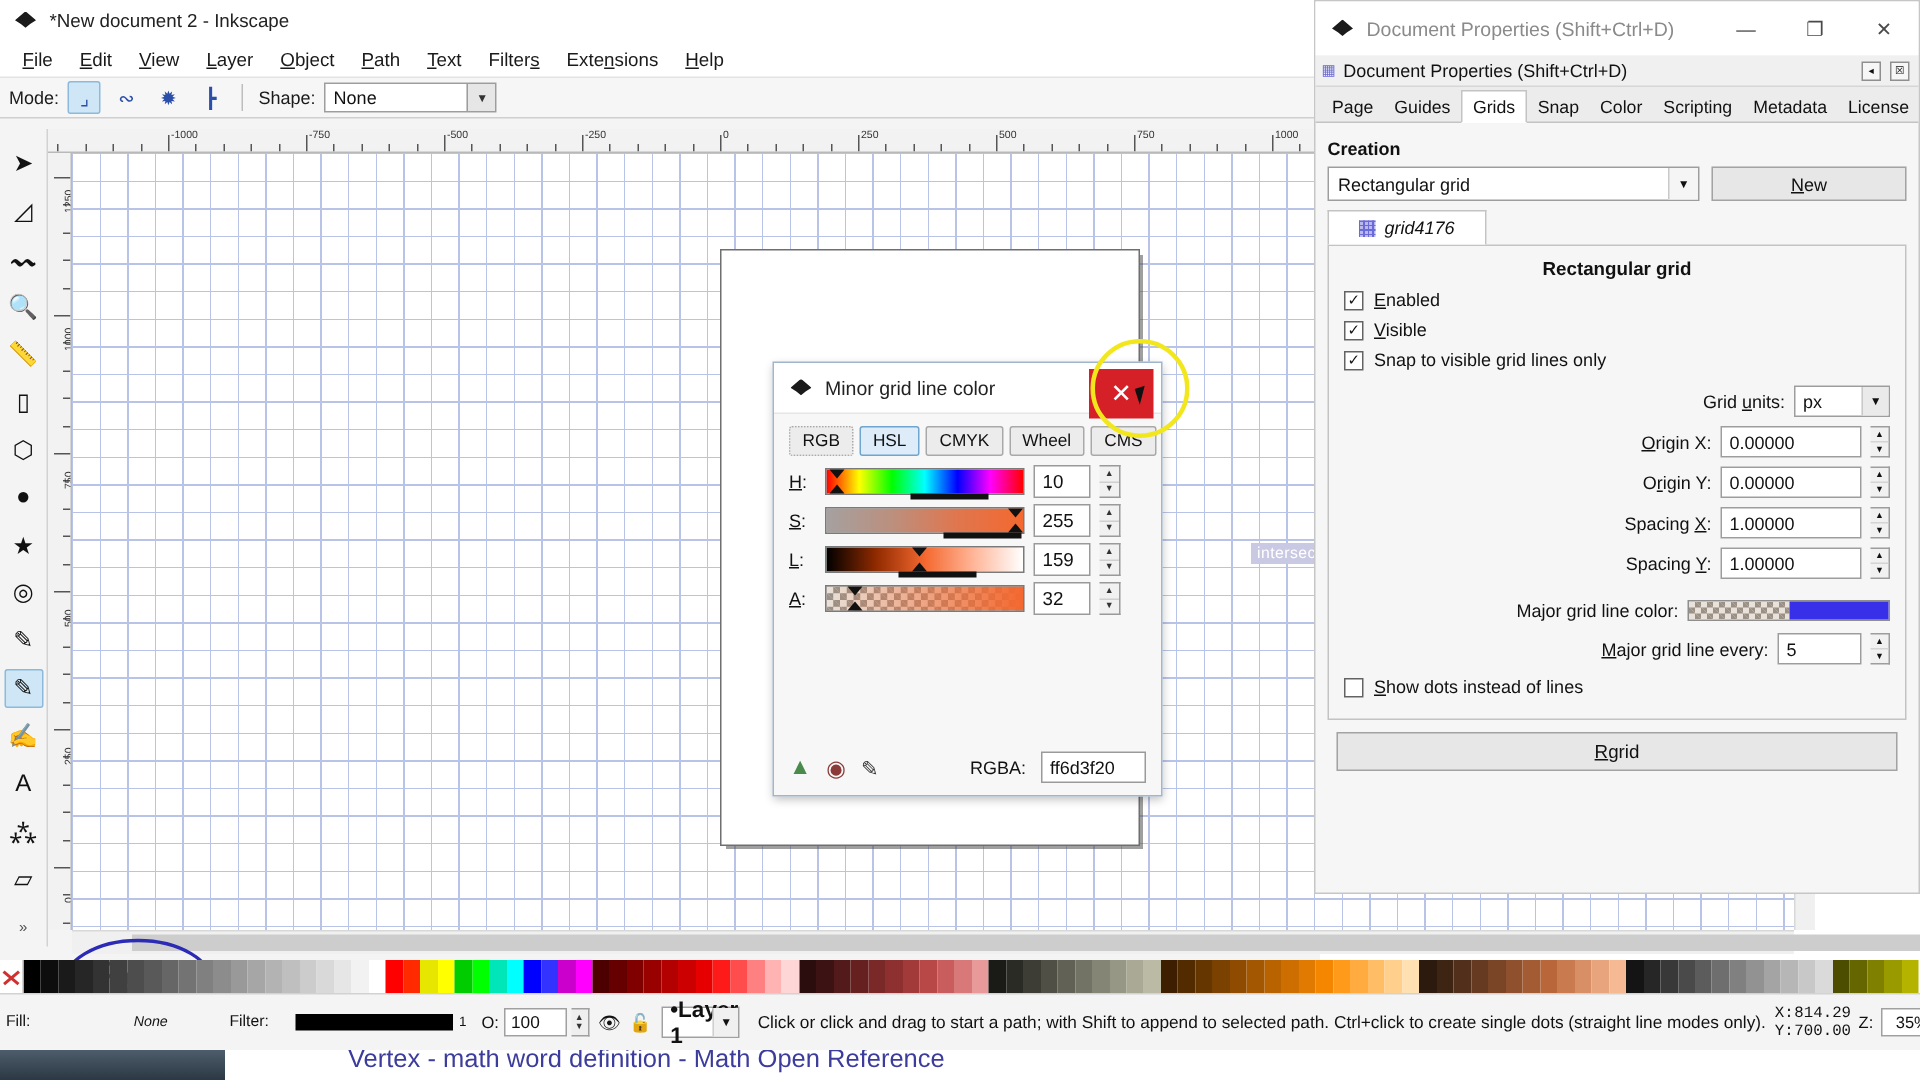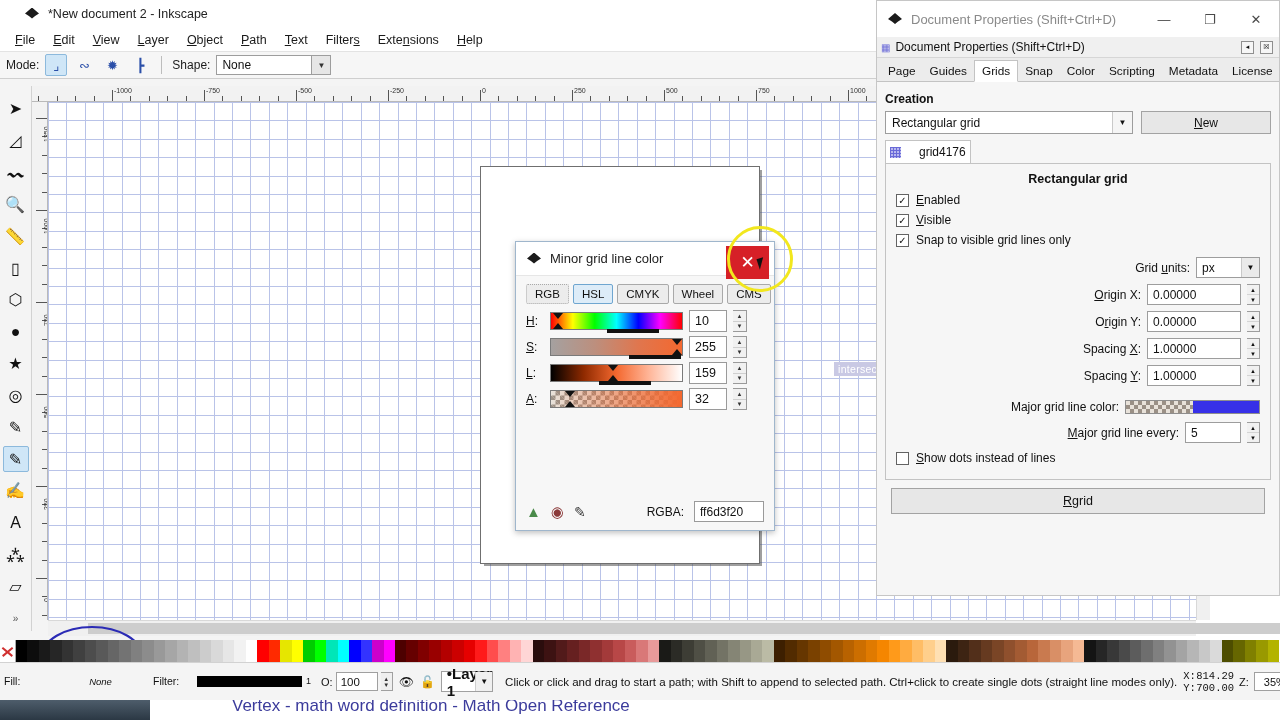--- a/index.html
+++ b/index.html
@@ -13,21 +13,21 @@
   }
 
   
   #inkscape-window{
     position:absolute; left:0; top:0; width:880px; height:720px;
     background:#f4f4f4;
   }
 
   .titlebar{
     height:28px; background:#ffffff; display:flex; align-items:center;
-    padding-left:24px; gap:8px; border-bottom:1px solid #ffffff;
+    padding-left:9px; gap:8px; border-bottom:1px solid #ffffff;
   }
   .titlebar .tl-text{ font-size:12.5px; color:#222; }
 
   .ink-logo{ width:16px;height:16px; position:relative; display:inline-block;}
   .ink-logo::before{
     content:""; position:absolute; left:1px; top:2px; width:14px; height:11px;
     background:#1b1b1b;
     clip-path: polygon(50% 0%, 100% 55%, 72% 78%, 50% 100%, 28% 78%, 0% 55%);
   }
 
@@ -277,22 +277,22 @@
     flex:1; height:23px; background:#fff; border:1px solid #9d9d9d; position:relative;
     display:flex; align-items:center; padding-left:6px; font-size:12px;
   }
   .dd .arrow{ position:absolute;right:0;top:0;bottom:0;width:20px;background:#f5f5f5;
     border-left:1px solid #c9c9c9;display:flex;align-items:center;justify-content:center;font-size:8px;}
   .btn{
     height:23px; min-width:130px; background:#e7e7e7; border:1px solid #a3a3a3;
     display:flex;align-items:center;justify-content:center;font-size:12px;
   }
   .grid-item{
-    display:inline-flex; align-items:center; gap:18px; padding:4px 4px; font-size:12px;
-    background:#ffffff; border:1px solid #c3c3c3; border-bottom:none;
+    display:inline-flex; align-items:center; gap:6px; padding:4px 20px; font-size:12px;
+    background:#ffffff; border:1px solid #c3c3c3; border-bottom:none;font-style:italic;
   }
   .grid-icon{ width:11px;height:11px;
     background:
       repeating-linear-gradient(to right,#6a6ad8 0 1px,transparent 1px 3px),
       repeating-linear-gradient(to bottom,#6a6ad8 0 1px,transparent 1px 3px),#b9b9ee;}
   .panel{ border:1px solid #c3c3c3; background:#f6f6f6; padding:8px 10px; }
   .panel-h{ text-align:center; font-weight:bold; font-size:12.5px; margin-bottom:7px;}
   .chk-row{ display:flex; align-items:center; gap:7px; margin-bottom:6px; font-size:12px;}
   .chk{ width:13px;height:13px;border:1px solid #636363;background:#fff;
         display:flex;align-items:center;justify-content:center;font-size:10px;color:#111;}

